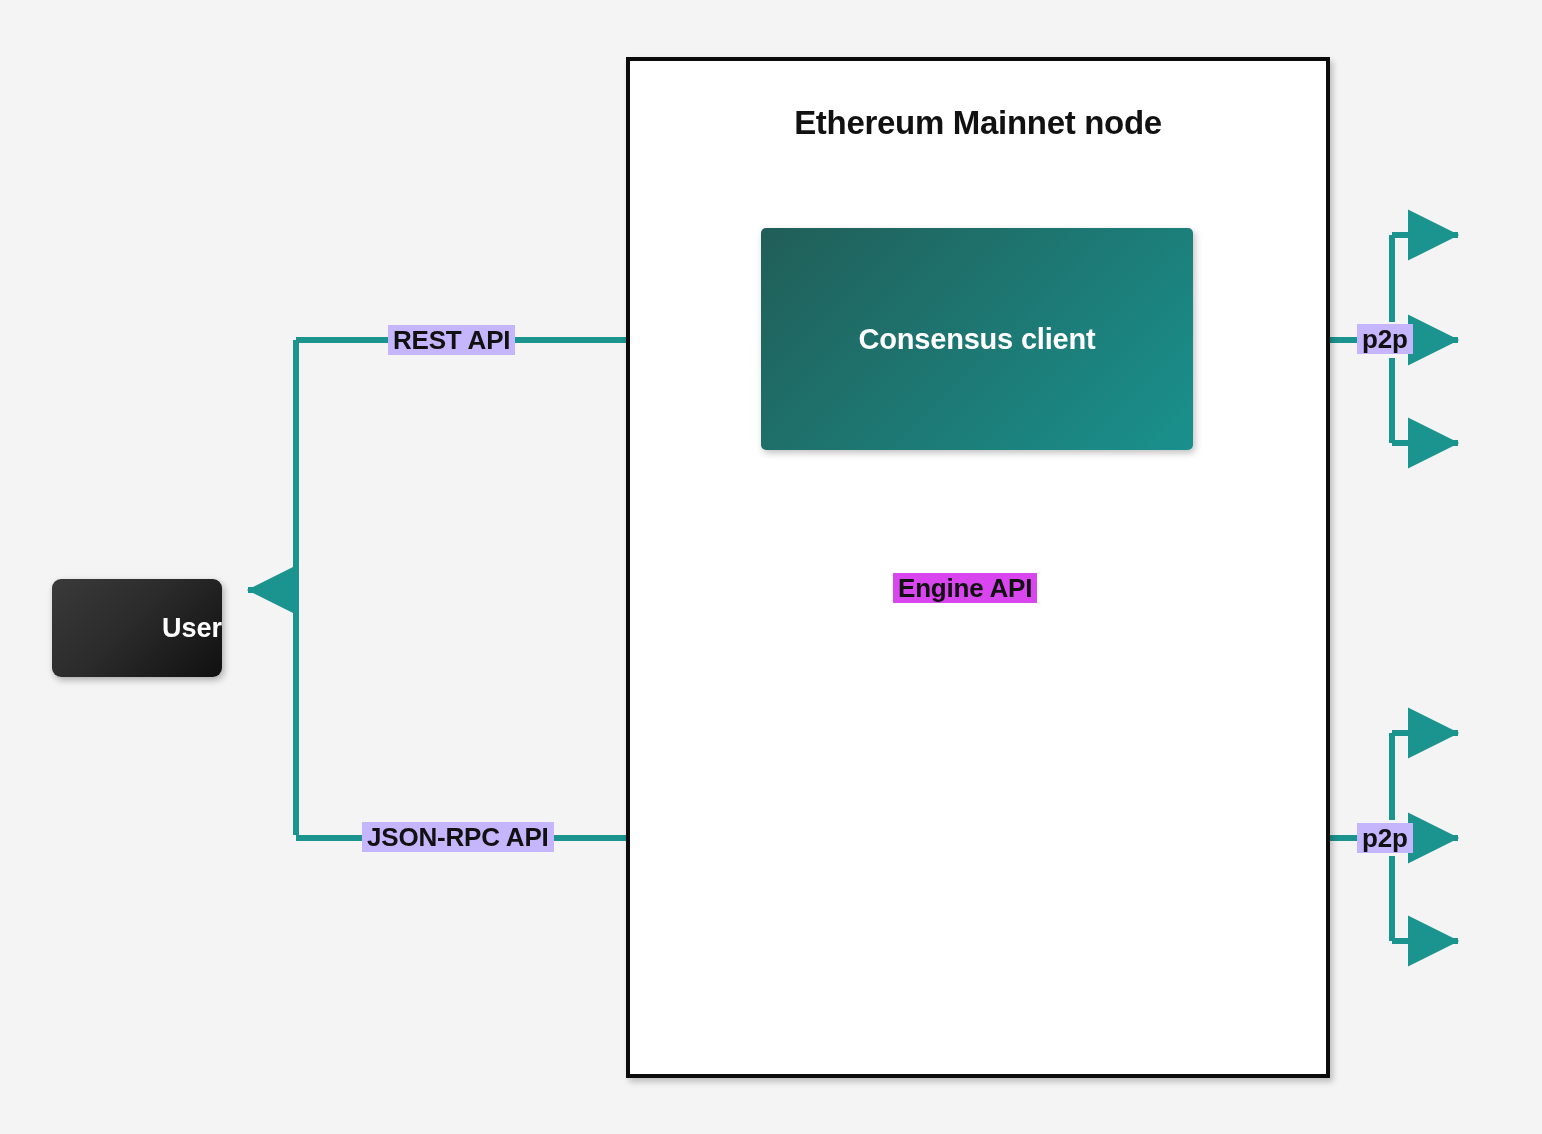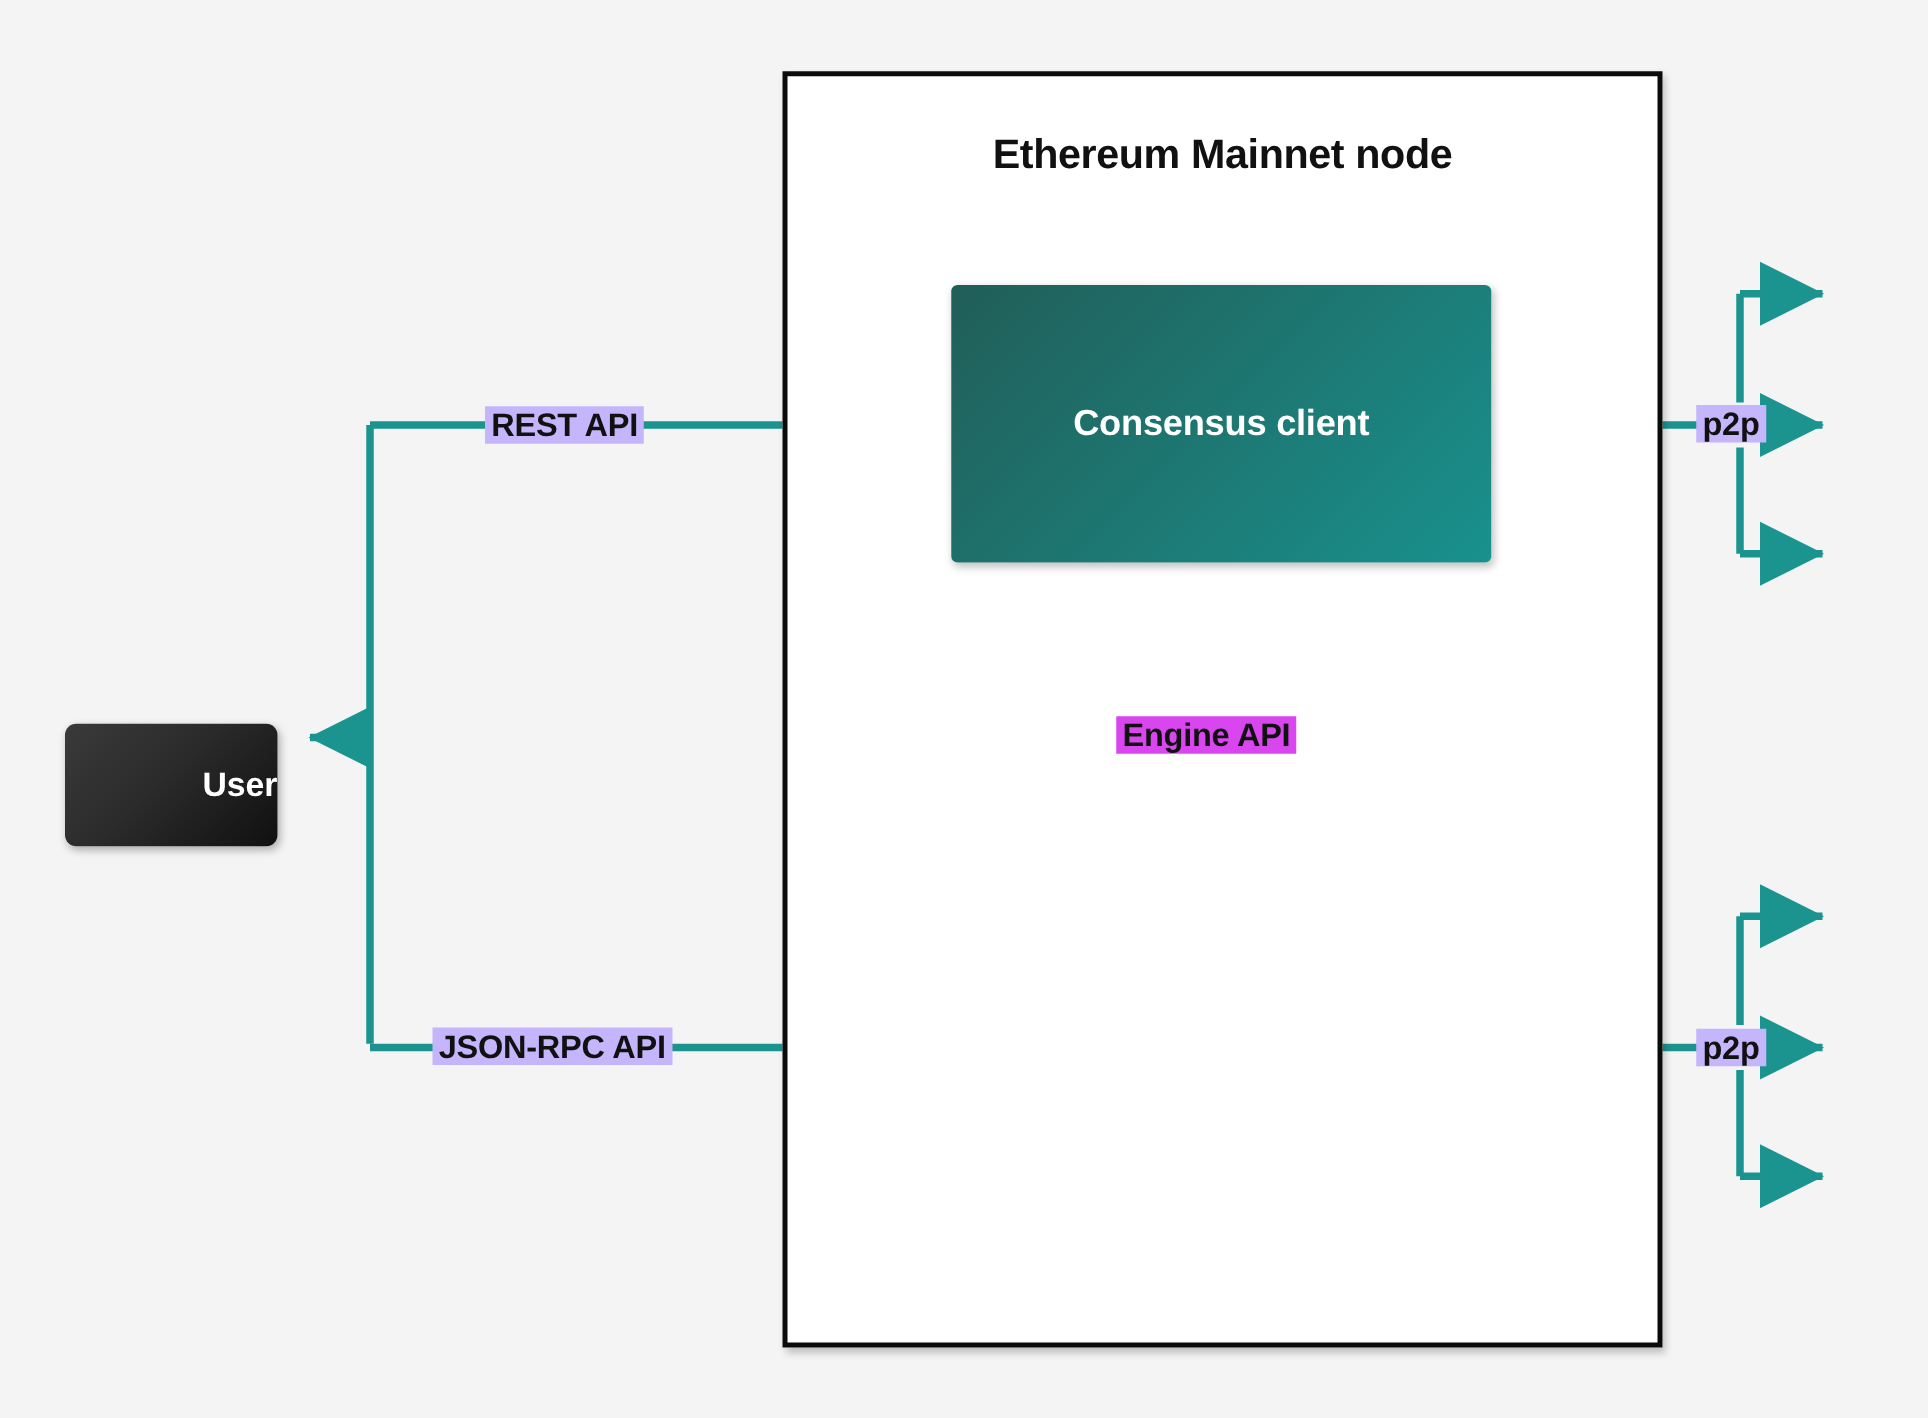--- a/index.html
+++ b/index.html
@@ -103,21 +103,21 @@
     white-space: nowrap;
     letter-spacing: -0.2px;
   }
   .edge-label .pad {
     background: #c4b5fd;
     padding: 0 5px;
   }
   .edge-label.on-white .pad { background: #d946ef; }
 
   #label-rest-api   { left: 388px; top: 325px; }
-  #label-jsonrpc    { left: 346px; top: 822px; }
+  #label-jsonrpc    { left: 362px; top: 822px; }
   #label-engine-api { left: 893px; top: 573px; }
   #label-p2p-top    { left: 1357px; top: 324px; }
   #label-p2p-bottom { left: 1357px; top: 823px; }
 </style>
 </head>
 <body>
 
 <div id="stage">
 
   <svg id="wires" viewBox="0 0 1542 1134" width="1542" height="1134" xmlns="http://www.w3.org/2000/svg">

